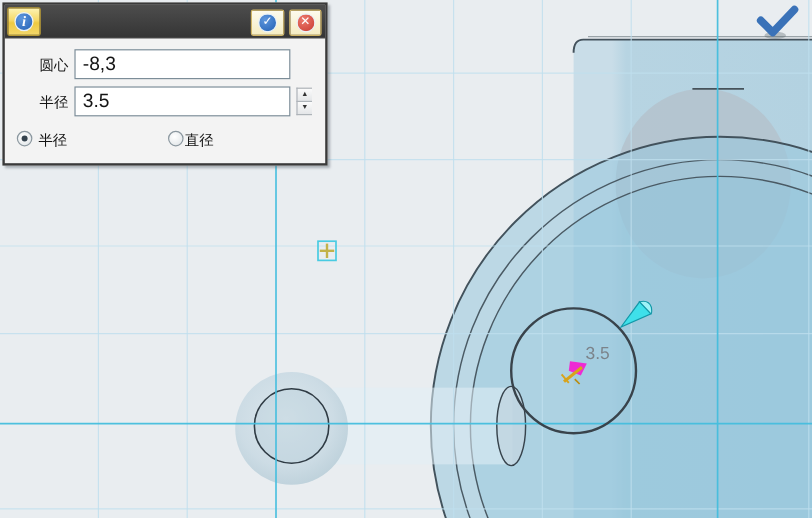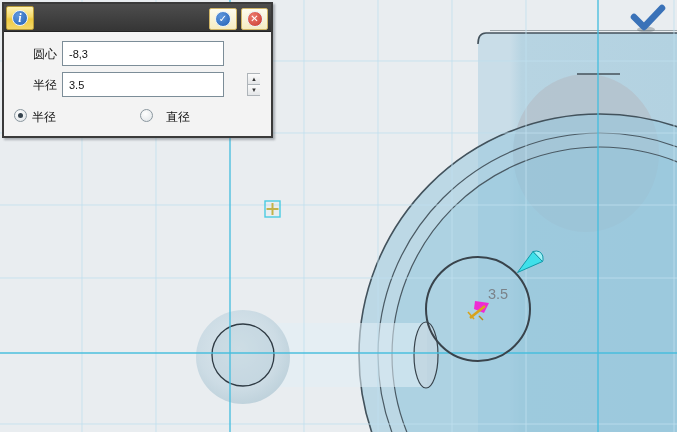--- a/index.html
+++ b/index.html
@@ -21,22 +21,22 @@
   .btn-confirm{left:205px;top:4px;width:28px;height:22px;}
   .btn-close{left:237px;top:4px;width:27px;height:22px;}
   .circ{width:16px;height:16px;border-radius:50%;border:1px solid #e9f1f8;
     display:flex;align-items:center;justify-content:center;
     color:#fff;font-size:10px;font-weight:bold;line-height:1;}
   .circ-blue{background:radial-gradient(circle at 35% 30%,#5e97dd,#2360b4);}
   .circ-red{background:radial-gradient(circle at 35% 30%,#ec7a6d,#c93a30);}
   .circ-i{font-family:"Liberation Serif","DejaVu Serif",serif;font-style:italic;font-size:12px;}
 
   .dlg-label{position:absolute;font-size:12px;color:#141414;margin-left:20px;}
-  .dlg-input{position:absolute;width:162px;height:25px;border:1px solid #7c8d98;
-    background:#fff;font-size:11px;color:#141414;padding:0 4px 0 6px;outline:none;}
+  .dlg-input{position:absolute;width:180px;height:25px;border:1px solid #7c8d98;
+    background:#fff;font-size:16px;color:#141414;padding:0 4px 0 6px;outline:none;}
   .spin{position:absolute;left:243px;width:13px;height:23px;display:flex;flex-direction:column;}
   .spin div{flex:1;background:linear-gradient(#fbfbfb,#e4e6e8);border:1px solid #aeb4b9;border-right:none;
     display:flex;align-items:center;justify-content:center;font-size:6px;color:#333;line-height:0;}
   .spin div+div{border-top:none;}
 
   .radio{position:absolute;width:13px;height:13px;border-radius:50%;
     border:1px solid #8b979f;background:radial-gradient(circle at 40% 35%,#ffffff,#dde2e5);}
   .radio.selected::after{content:"";position:absolute;left:3px;top:3px;width:5px;height:5px;
     border-radius:50%;background:#35434e;}
   .radio-lbl{position:absolute;font-size:12px;color:#141414;}
@@ -156,15 +156,15 @@
     <span class="dlg-label" style="left:9px;top:73px">半径</span>
     <input class="dlg-input" style="left: 58px; top: 68px; padding-right: 16px;" type="text" value="3.5">
     <div class="spin" style="top:69px">
       <div>▲</div>
       <div>▼</div>
     </div>
 
     <span class="radio selected" style="left:10px;top:105px"></span>
     <span class="radio-lbl" style="left:28px;top:105px">半径</span>
     <span class="radio" style="left:136px;top:105px"></span>
-    <span class="radio-lbl" style="left:162px;top:105px">直径</span>
+    <span class="radio-lbl" style="left:150px;top:105px">直径</span>
   </div>
 </div>
 
 </body></html>

